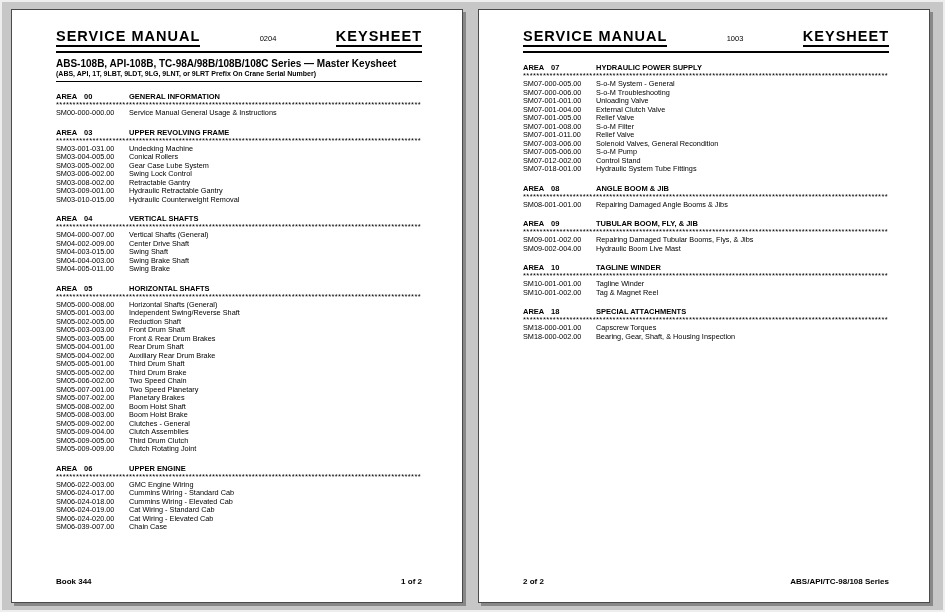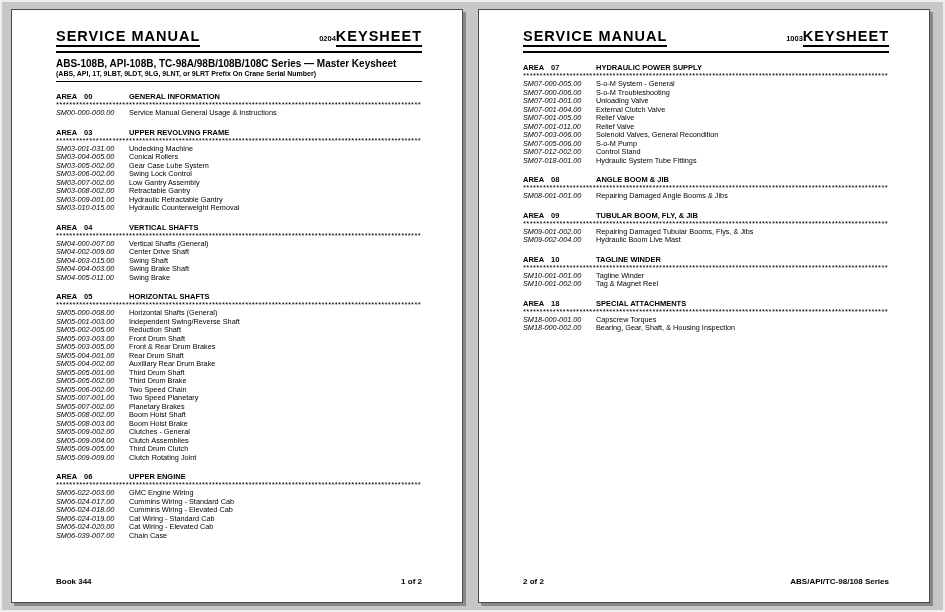--- a/index.html
+++ b/index.html
@@ -40,23 +40,23 @@
   .hdr-left, .hdr-right {
     font-weight: bold;
     font-size: 14.5px;
     letter-spacing: 1px;
     border-bottom: 2px solid #000;
     padding-bottom: 1px;
     white-space: nowrap;
   }
   .hdr-center {
     flex: 1;
-    text-align: right;
+    text-align: center;
     font-size: 7.5px;
-    font-weight: bold;
+    font-weight: normal;
     padding-bottom: 4px;
   }
   .hdr-rule {
     border-top: 2.5px solid #000;
     margin-top: 4px;
   }
 
   .title-block { margin-top: 6px; }
   .doc-title { font-weight: bold; font-size: 10px; line-height: 10px; }
   .doc-subtitle { font-weight: bold; font-size: 7px; line-height: 9px; }
@@ -85,21 +85,20 @@
     overflow: hidden;
     white-space: nowrap;
     letter-spacing: 0.4px;
   }
   .entry-row { display: flex; }
   .entry-code {
     flex: 0 0 73px;
     font-size: 7.3px;
     line-height: 8.5px;
     white-space: nowrap;
-    font-style: italic;
   }
   .entry-desc {
     font-size: 7.3px;
     line-height: 8.5px;
     white-space: nowrap;
   }
 
   .page-footer {
     position: absolute;
     left: 44px; right: 40px; bottom: 16px;
@@ -157,24 +156,20 @@
             </div>
             <div class="entry-row">
               <span class="entry-code">SM03-005-002.00</span>
               <span class="entry-desc">Gear Case Lube System</span>
             </div>
             <div class="entry-row">
               <span class="entry-code">SM03-006-002.00</span>
               <span class="entry-desc">Swing Lock Control</span>
             </div>
             <div class="entry-row">
-              <span class="entry-code">SM03-007-002.00</span>
-              <span class="entry-desc">Low Gantry Assembly</span>
-            </div>
-            <div class="entry-row">
               <span class="entry-code">SM03-008-002.00</span>
               <span class="entry-desc">Retractable Gantry</span>
             </div>
             <div class="entry-row">
               <span class="entry-code">SM03-009-001.00</span>
               <span class="entry-desc">Hydraulic Retractable Gantry</span>
             </div>
             <div class="entry-row">
               <span class="entry-code">SM03-010-015.00</span>
               <span class="entry-desc">Hydraulic Counterweight Removal</span>
@@ -356,20 +351,24 @@
             </div>
             <div class="entry-row">
               <span class="entry-code">SM07-001-004.00</span>
               <span class="entry-desc">External Clutch Valve</span>
             </div>
             <div class="entry-row">
               <span class="entry-code">SM07-001-005.00</span>
               <span class="entry-desc">Relief Valve</span>
             </div>
             <div class="entry-row">
+              <span class="entry-code">SM07-001-008.00</span>
+              <span class="entry-desc">S-o-M Filter</span>
+            </div>
+            <div class="entry-row">
               <span class="entry-code">SM07-001-011.00</span>
               <span class="entry-desc">Relief Valve</span>
             </div>
             <div class="entry-row">
               <span class="entry-code">SM07-003-006.00</span>
               <span class="entry-desc">Solenoid Valves, General Recondition</span>
             </div>
             <div class="entry-row">
               <span class="entry-code">SM07-005-006.00</span>
               <span class="entry-desc">S-o-M Pump</span>

